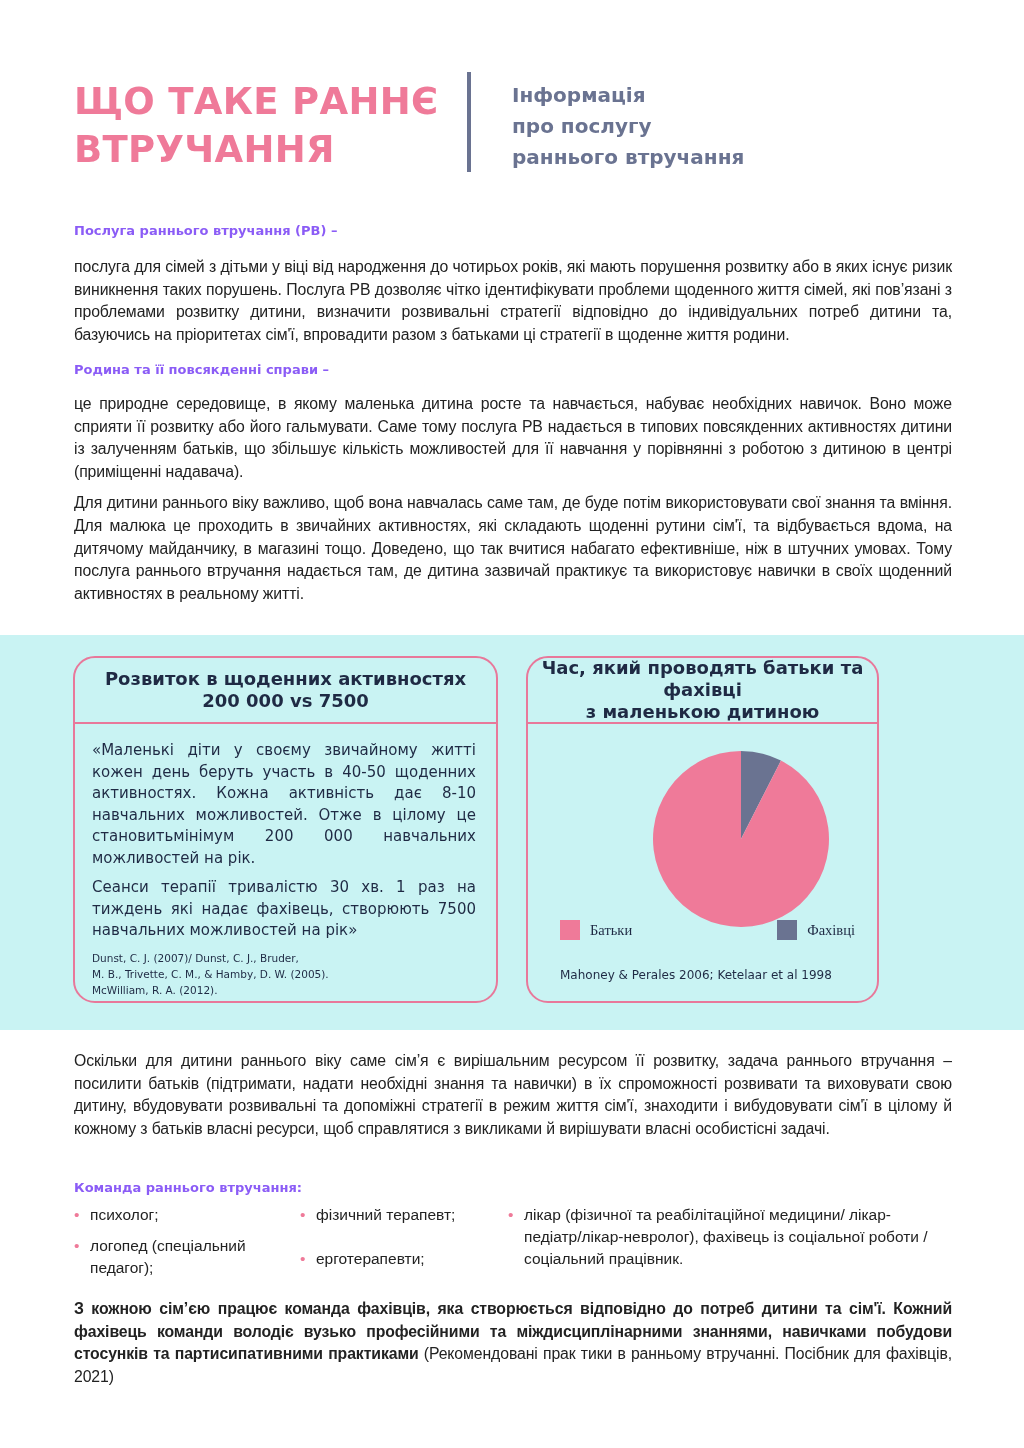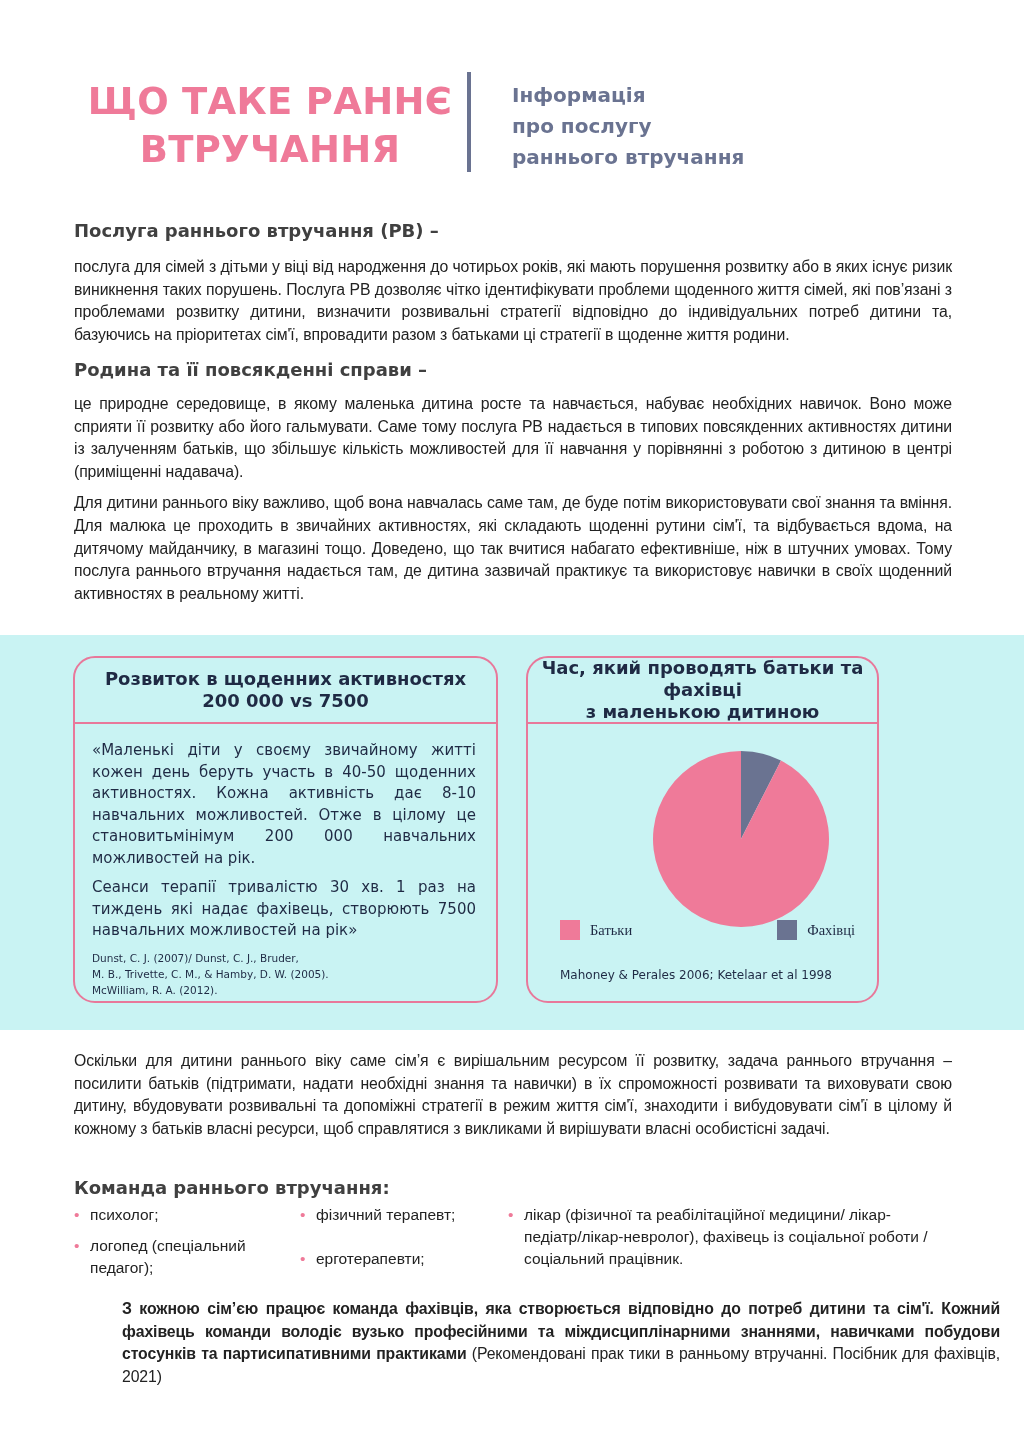--- a/index.html
+++ b/index.html
@@ -1,25 +1,25 @@
 <!DOCTYPE html>
 <html><head>
 <meta charset="utf-8">
 <style>
   * { box-sizing: border-box; margin: 0; padding: 0; }
   html, body { width: 1024px; height: 1448px; background: #ffffff; overflow: hidden; }
   body { font-family: "Liberation Sans", sans-serif; color: #222222; position: relative; }
 
-  .hero { position: absolute; left: 80px; top: 78px; width: 380px; text-align: center; }
+  .hero { position: absolute; left: 74px; top: 78px; width: 380px; }
   .hero-title { font-family: "DejaVu Sans", sans-serif; font-weight: bold; color: #ef7a99; font-size: 37px; line-height: 48px; letter-spacing: 0.3px; }
   .hero-divider { position: absolute; left: 467px; top: 72px; width: 4px; height: 100px; background: #6a7391; }
   .hero-sub { position: absolute; left: 512px; top: 80px; font-family: "DejaVu Sans", sans-serif; font-weight: bold; color: #6a7391; font-size: 20px; line-height: 31px; }
 
   .section { position: absolute; left: 74px; width: 878px; }
-  .sec-heading { font-family: "DejaVu Sans", sans-serif; font-weight: bold; color: #404040; font-size: 18px; line-height: 22px; }
+  .sec-heading { font-family: "DejaVu Sans", sans-serif; font-weight: bold; color: #8b5cf6; font-size: 13px; line-height: 22px; }
   .para { font-size: 15.8px; line-height: 22.6px; text-align: justify; color: #222; letter-spacing: -0.1px; }
 
   .band { position: absolute; left: 0; top: 635px; width: 1024px; height: 395px; background: #c9f3f3; }
   .box { position: absolute; top: 656px; height: 347px; border: 2px solid #e8789a; border-radius: 22px; }
   .box-left { left: 73px; width: 425px; }
   .box-right { left: 526px; width: 353px; }
   .box-head { height: 66px; border-bottom: 2px solid #e8789a; display: flex; flex-direction: column; justify-content: center; align-items: center; text-align: center; }
   .box-head span { font-family: "DejaVu Sans", sans-serif; font-weight: bold; font-size: 18px; line-height: 22px; color: #1f2a44; }
   .box-body { padding: 16px 20px 0 17px; }
   .quote { font-family: "DejaVu Sans", sans-serif; font-size: 15px; line-height: 21.5px; color: #1f2a44; text-align: justify; }
@@ -116,15 +116,15 @@
   <li style="width:190px;">логопед (спеціальний педагог);</li>
 </ul>
 <ul class="team-list" style="left:300px; width:200px;">
   <li>фізичний терапевт;</li>
   <li style="margin-top:22px;">ерготерапевти;</li>
 </ul>
 <ul class="team-list" style="left:508px; width:450px;">
   <li style="width:440px;">лікар (фізичної та реабілітаційної медицини/ лікар-педіатр/лікар-невролог), фахівець із соціальної роботи / соціальний працівник.</li>
 </ul>
 
-<div class="section" style="top:1298px;margin-left:48px;">
+<div class="section" style="top:1298px;">
   <p class="para"><span class="bold">З кожною сім’єю працює команда фахівців, яка створюється відповідно до потреб дитини та сім'ї. Кожний фахівець команди  володіє вузько професійними та міждисциплінарними знаннями, навичками побудови стосунків та партисипативними практиками</span><span> (Рекомендовані прак тики в ранньому втручанні. Посібник для фахівців, 2021)</span></p>
 </div>
 
 </body></html>

